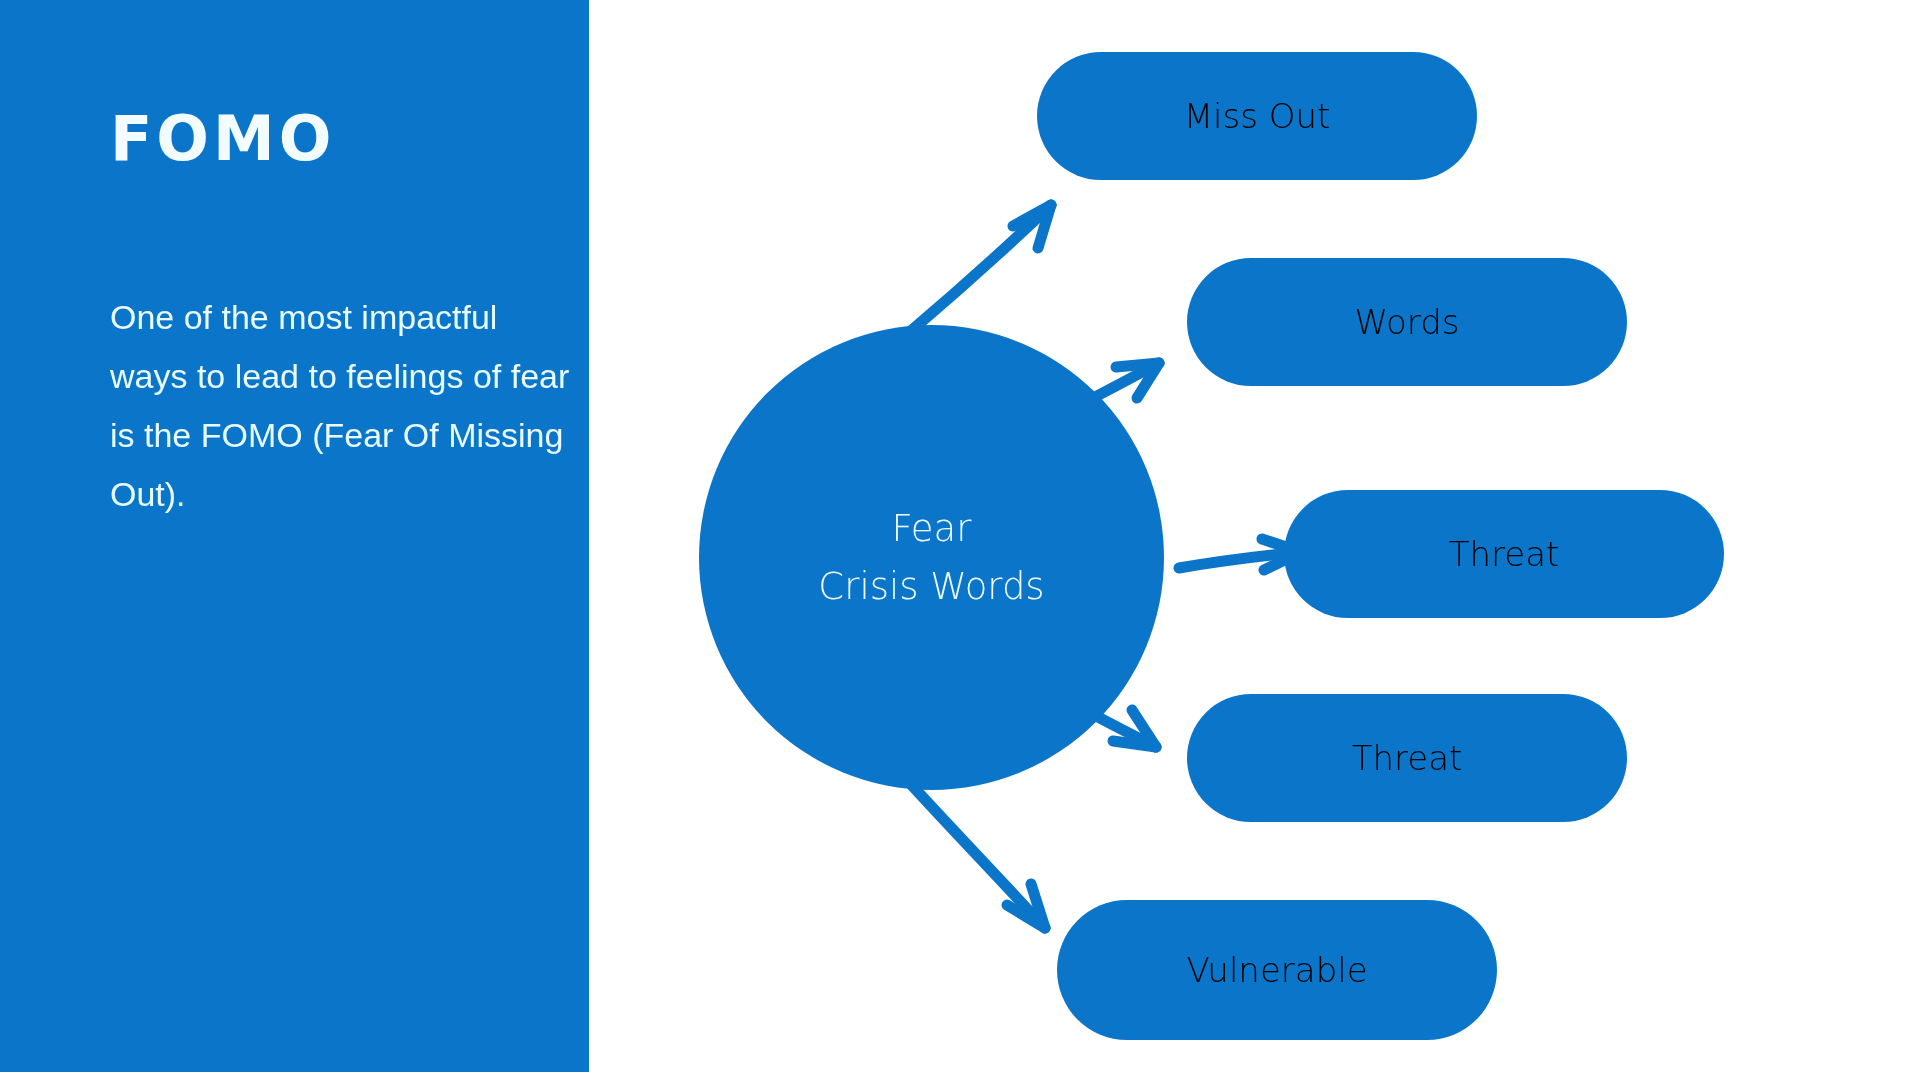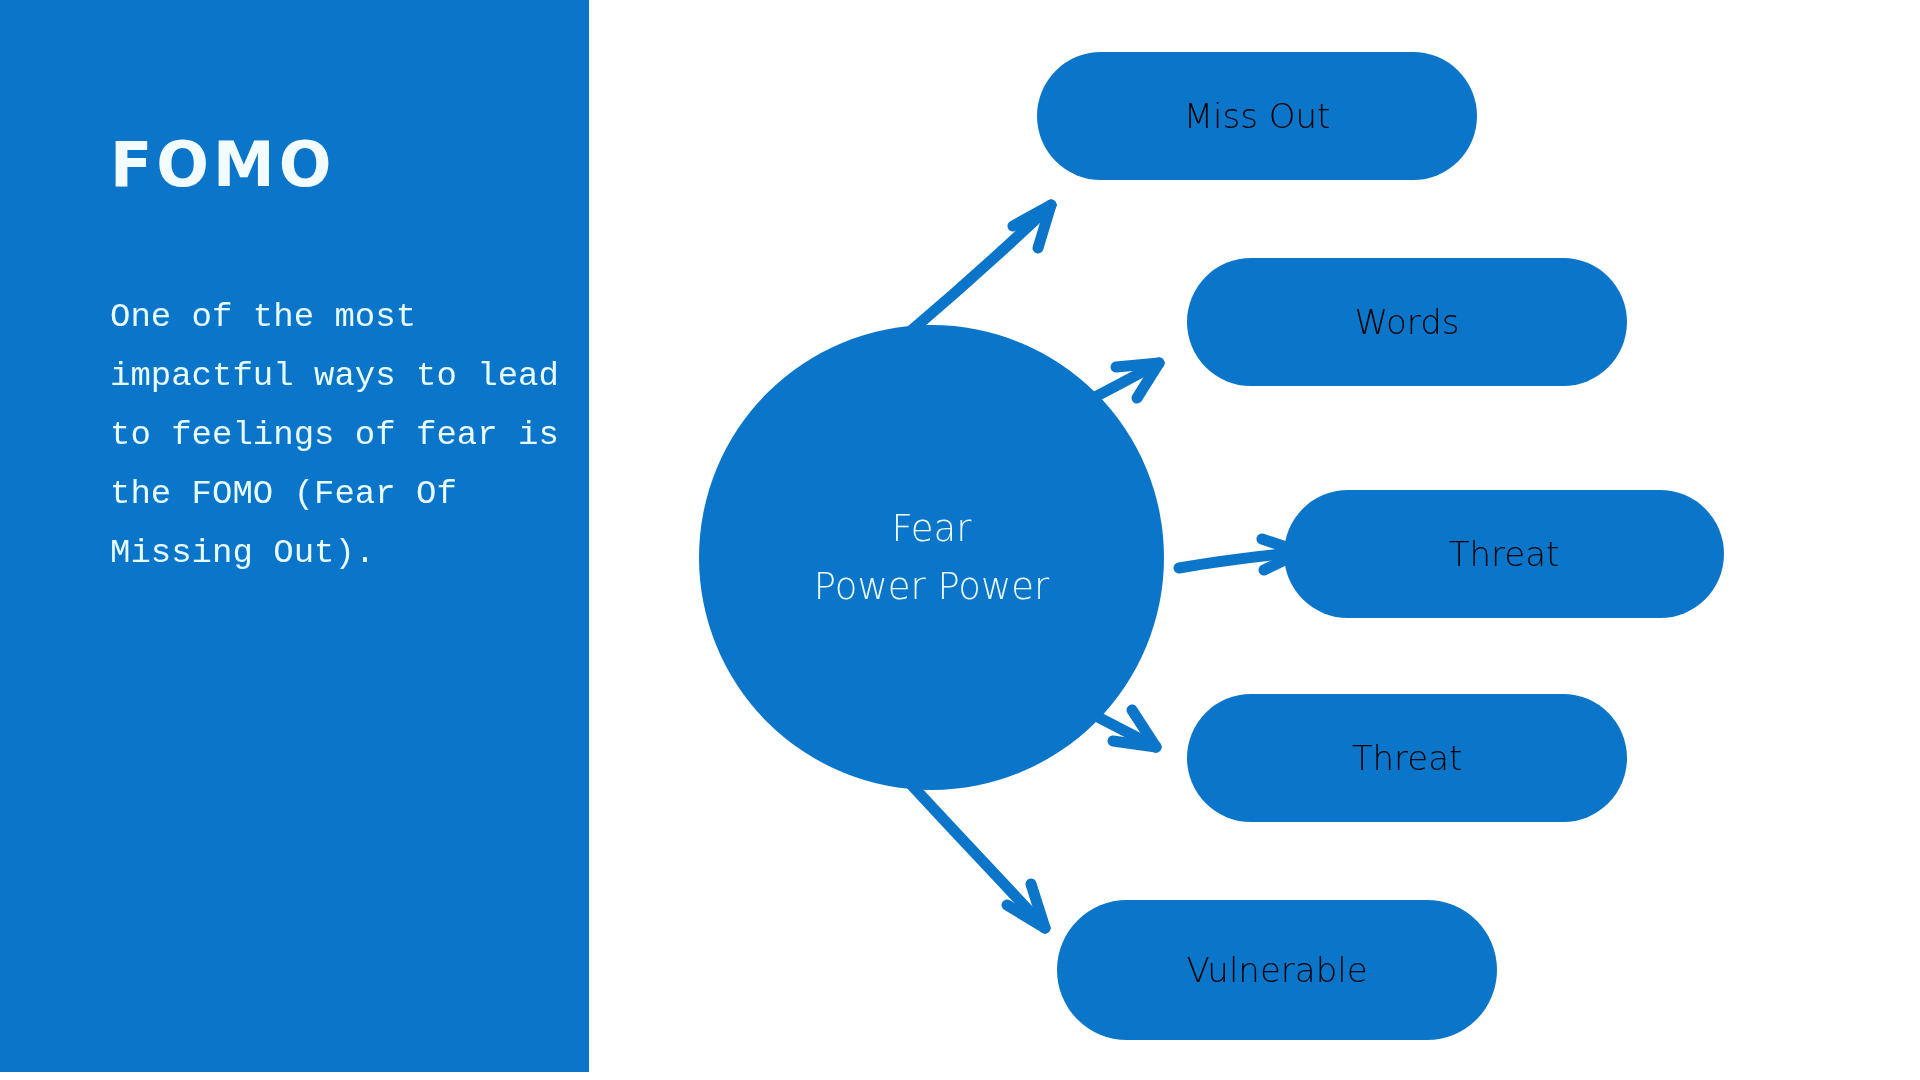--- a/index.html
+++ b/index.html
@@ -34,28 +34,27 @@
     position: absolute;
     left: 110px;
     top: 108px;
     font-family: "DejaVu Sans", "Liberation Sans", sans-serif;
     font-weight: bold;
     font-size: 62px;
     letter-spacing: 4px;
     color: #f2fcff;
     line-height: 1;
     white-space: nowrap;
-    margin-top: 26px;
   }
   .sidebar-body {
     position: absolute;
     left: 110px;
     top: 288px;
     width: 470px;
-    font-family: Liberation Mono, monospace;
+    font-family: Liberation Sans, sans-serif;
     font-weight: 300;
     font-size: 34px;
     line-height: 59px;
     color: #e8fbff;
   }
   .sidebar-body p {
     margin: 0;
   }
   .sidebar-body .para-gap {
     height: 59px;
@@ -180,21 +179,21 @@
         <g>
           <path d="M 318 780 C 360 826, 410 878, 456 928"></path>
           <path d="M 456 928 L 418 905"></path>
           <path d="M 456 928 L 442 884"></path>
         </g>
       </g>
     </svg>
 
     <div class="hub">
       <div class="hub-label">Fear
-Power Power</div>
+Crisis Words</div>
     </div>
 
     <div class="pill pill-0">
       <span class="pill-label">Miss Out</span>
     </div>
     <div class="pill pill-1">
       <span class="pill-label">Words</span>
     </div>
     <div class="pill pill-2">
       <span class="pill-label">Threat</span>

